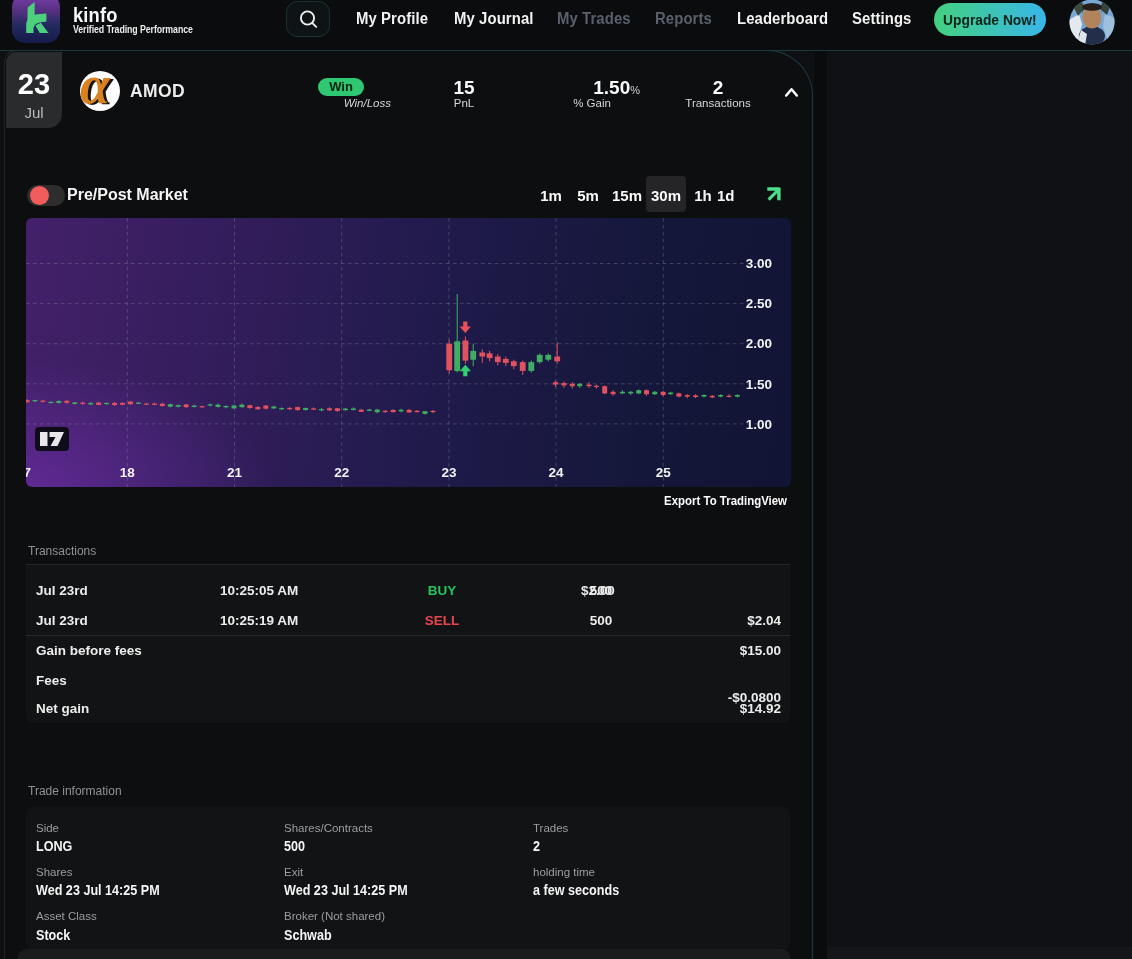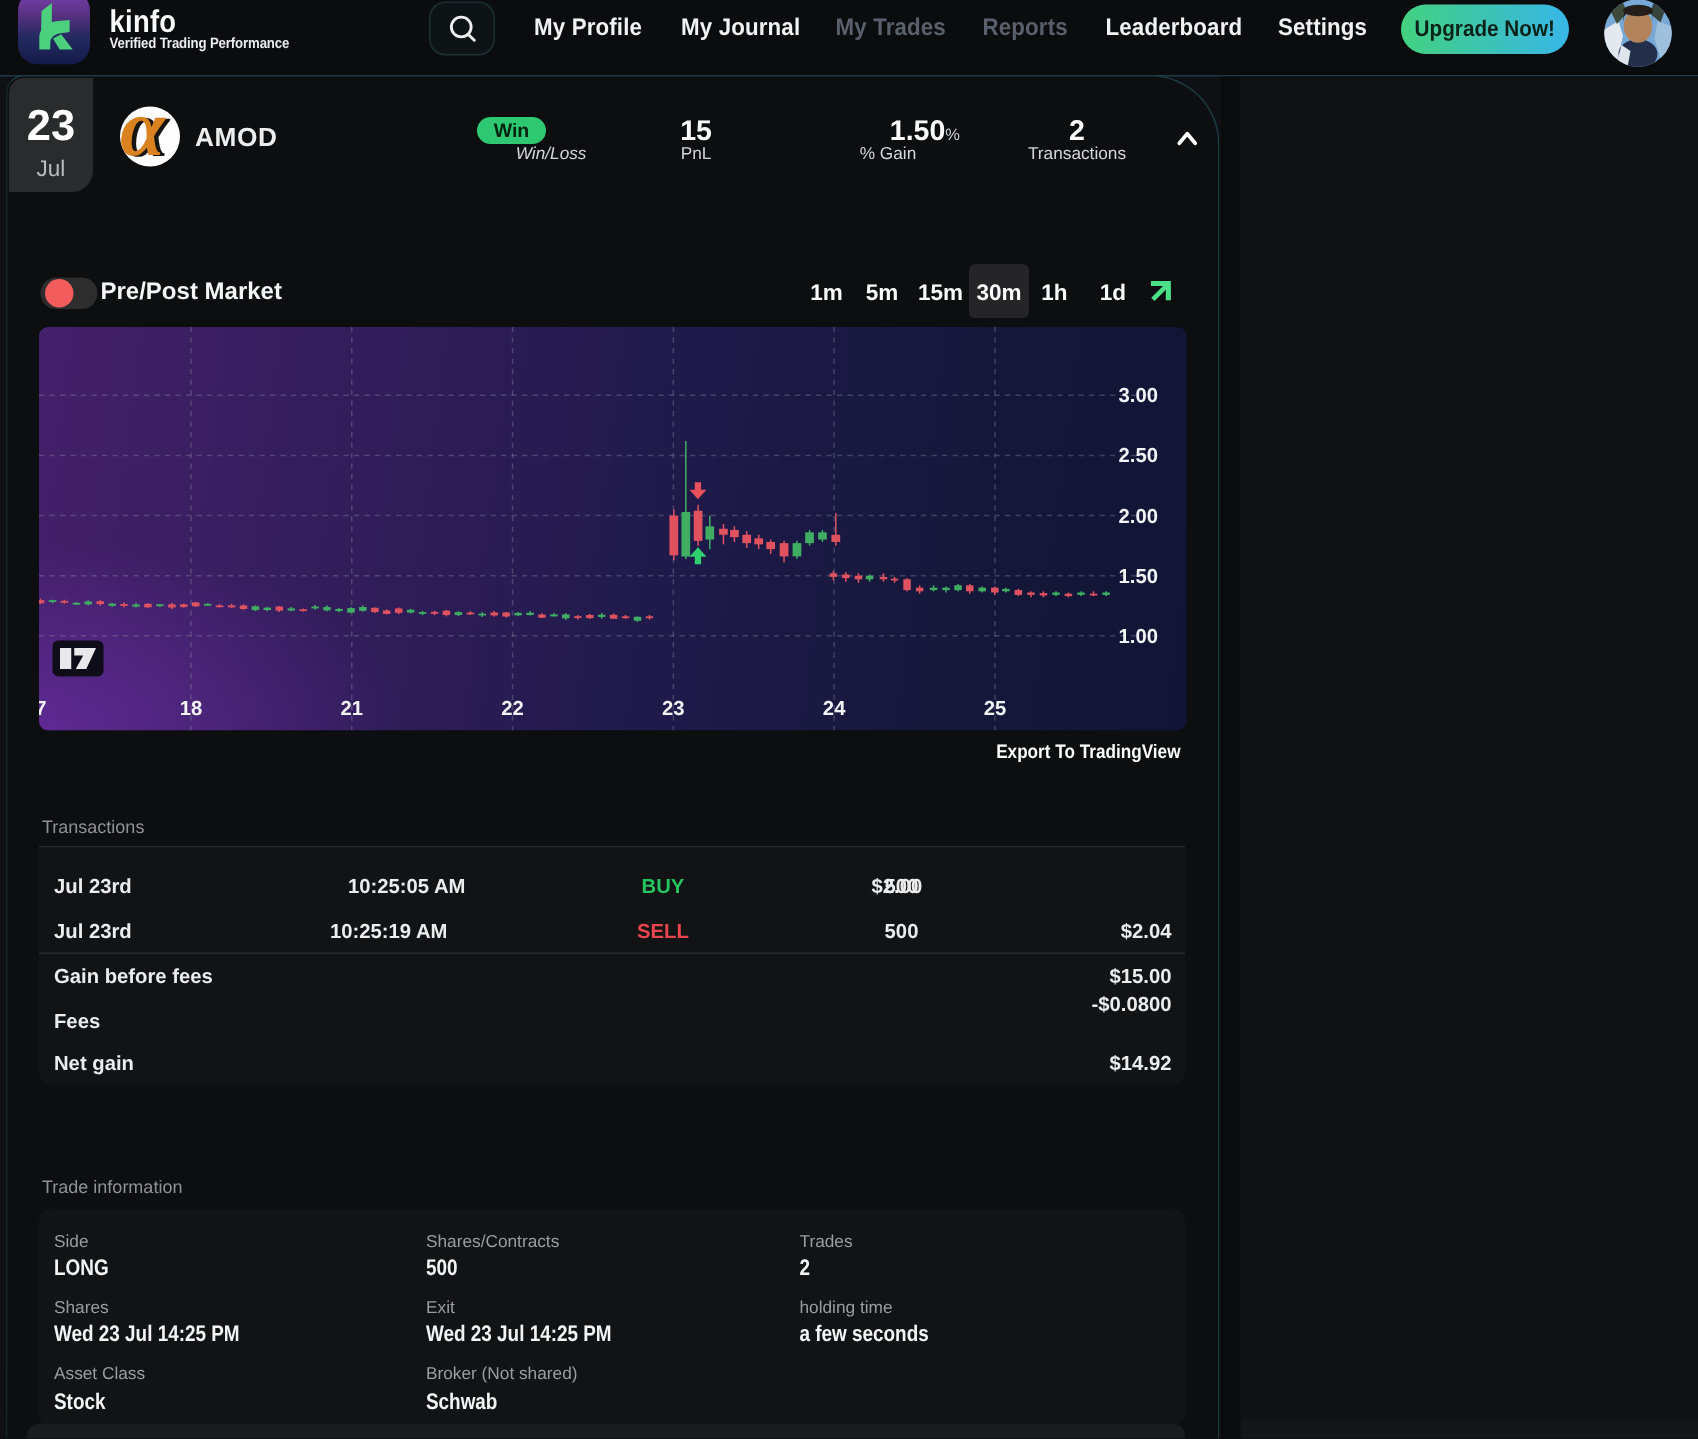--- a/index.html
+++ b/index.html
@@ -104,21 +104,21 @@
 <div class="abs" style="left:30px;top:186px;width:19px;height:19px;border-radius:50%;background:#f25c5c;"></div>
 <div class="abs" style="left:67px;top:186px;font-size:16px;font-weight:700;color:#f5f5f5;">Pre/Post Market</div>
 
 <div class="abs" style="left:646px;top:176px;width:40px;height:36px;background:#252527;border-radius:4px;"></div>
 <div class="abs" style="top:186.5px;left:0;font-size:15px;font-weight:700;color:#fafafa;">
   <span style="position:absolute;left:526px;width:50px;text-align:center;">1m</span>
   <span style="position:absolute;left:563px;width:50px;text-align:center;">5m</span>
   <span style="position:absolute;left:602px;width:50px;text-align:center;">15m</span>
   <span style="position:absolute;left:641px;width:50px;text-align:center;">30m</span>
   <span style="position:absolute;left:678px;width:50px;text-align:center;">1h</span>
-  <span style="position:absolute;left:717px;width:50px;text-align:center;">1d</span>
+  <span style="position:absolute;left:717px;width:50px;text-align:left;">1d</span>
 </div>
 <svg class="abs" style="left:767px;top:186px;" width="14" height="15" viewBox="0 0 14 15">
   <path d="M1.6 13.6 L10.6 4.6" stroke="#4be087" stroke-width="3.1" fill="none"></path>
   <path d="M0.3 3 L11.9 3 M11.9 1.4 L11.9 14.2" stroke="#4be087" stroke-width="3.4" fill="none"></path>
 </svg>
 
 <div class="abs" style="left:26px;top:218px;width:765px;height:269px;border-radius:6px;overflow:hidden;background:
   radial-gradient(52% 75% at 0% 100%, rgba(125,52,190,0.5), rgba(125,52,190,0) 62%),
   linear-gradient(97deg, #44206a 0%, #301d59 30%, #1f1a4a 55%, #141739 82%, #111434 100%);">
 <svg width="765" height="269" viewBox="0 0 765 269" style="position:absolute;left:0;top:0;">
@@ -340,33 +340,33 @@
   </g>
 </svg>
 </div>
 <div class="abs" style="left:487px;top:493px;width:300px;text-align:right;font-size:13px;font-weight:700;color:#fdfdfd;transform:scaleX(0.88);transform-origin:right center;">Export To TradingView</div>
 
 <div class="abs" style="left:28px;top:544px;font-size:12px;color:#8f9294;">Transactions</div>
 <div class="abs" style="left:26px;top:564px;width:764px;height:159px;background:rgba(255,255,255,0.022);border-top:1px solid rgba(255,255,255,0.09);border-radius:0 0 8px 8px;"></div>
 <div class="abs" style="left:26px;top:635px;width:764px;height:1px;background:rgba(255,255,255,0.09);"></div>
 <div class="abs" style="left:0;top:0;font-size:13.5px;font-weight:700;color:#ececec;">
   <span style="position:absolute;left:36px;top:583px;">Jul 23rd</span>
-  <span style="position:absolute;left:232px;top:583px;">10:25:05 AM</span>
+  <span style="position:absolute;left:220px;top:583px;">10:25:05 AM</span>
   <span style="position:absolute;left:392px;top:583px;width:100px;text-align:center;color:#26c45f;">BUY</span>
   <span style="position:absolute;left:551px;top:583px;width:100px;text-align:center;">500</span>
   <span style="position:absolute;left:581px;top:583px;width:200px;text-align:left;">$2.00</span>
   <span style="position:absolute;left:36px;top:613px;">Jul 23rd</span>
   <span style="position:absolute;left:220px;top:613px;">10:25:19 AM</span>
   <span style="position:absolute;left:392px;top:613px;width:100px;text-align:center;color:#e8454f;">SELL</span>
   <span style="position:absolute;left:551px;top:613px;width:100px;text-align:center;">500</span>
   <span style="position:absolute;left:581px;top:613px;width:200px;text-align:right;">$2.04</span>
   <span style="position:absolute;left:36px;top:643px;">Gain before fees</span>
   <span style="position:absolute;left:581px;top:643px;width:200px;text-align:right;">$15.00</span>
   <span style="position:absolute;left:36px;top:673px;">Fees</span>
-  <span style="position:absolute;left:581px;top:662px;width:200px;text-align:right;">-$0.0800</span>
+  <span style="position:absolute;left:581px;top:690px;width:200px;text-align:right;">-$0.0800</span>
   <span style="position:absolute;left:36px;top:701px;">Net gain</span>
   <span style="position:absolute;left:581px;top:701px;width:200px;text-align:right;">$14.92</span>
 </div>
 
 <div class="abs" style="left:28px;top:784px;font-size:12px;color:#8f9294;">Trade information</div>
 <div class="abs" style="left:26px;top:806px;width:764px;height:144px;background:rgba(255,255,255,0.022);border-radius:8px;"></div>
 <div class="abs" style="left:0;top:0;">
   <span class="abs" style="left:36px;top:822px;font-size:11.5px;color:#9b9ea1;">Side</span>
   <span class="abs" style="left:284px;top:822px;font-size:11.5px;color:#9b9ea1;">Shares/Contracts</span>
   <span class="abs" style="left:533px;top:822px;font-size:11.5px;color:#9b9ea1;">Trades</span>

